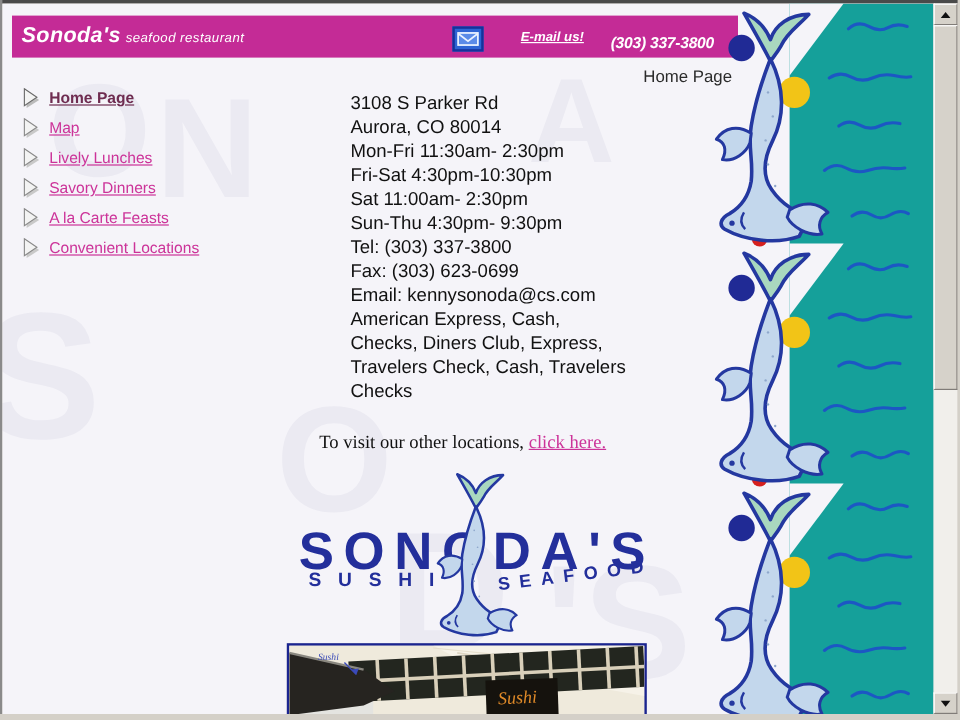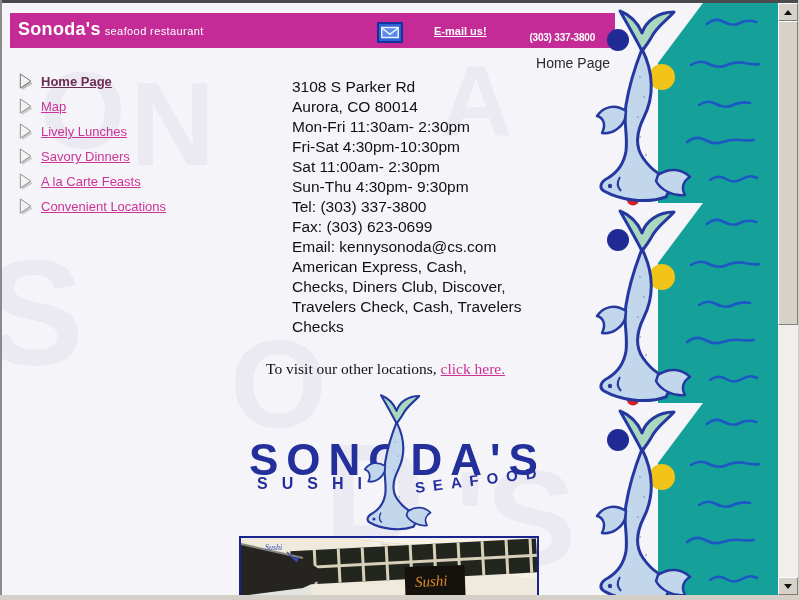--- a/index.html
+++ b/index.html
@@ -15,27 +15,27 @@
   .wm{position:absolute;font-weight:bold;color:rgba(80,80,140,0.06);font-family:"Liberation Sans",sans-serif;line-height:1;user-select:none;}
   .wm0{left:-18px;top:235px;font-size:150px;}
   .wm1{left:38px;top:52px;font-size:110px;}
   .wm2{left:128px;top:62px;font-size:118px;}
   .wm3{left:228px;top:318px;font-size:125px;}
   .wm4{left:322px;top:420px;font-size:140px;}
   .wm5{left:438px;top:48px;font-size:100px;}
   .wm6{left:452px;top:448px;font-size:135px;}
 
   
-  .topbar{position:absolute;left:8px;top:10px;width:605px;height:35px;background:var(--accent,#C42B96);}
+  .topbar{position:absolute;left:8px;top:10px;width:605px;height:35px;background:var(--accent,#C42B96);font-style:italic;}
   .brand{position:absolute;left:8px;top:6px;color:#fff;font-size:18px;font-weight:bold;letter-spacing:.3px;}
   .brand .tagline{font-size:11px;font-weight:normal;letter-spacing:.4px;margin-left:4px;}
   .mail-btn{position:absolute;left:367px;top:9px;width:26px;height:21px;background:#2E64D4;border:2px solid #16329A;box-sizing:border-box;cursor:pointer;}
   .mail-btn svg{display:block;width:100%;height:100%;}
   .email-link{position:absolute;left:424px;top:12px;color:#fff;font-size:11px;font-weight:bold;text-decoration:underline;cursor:pointer;}
-  .phone{position:absolute;right:20px;bottom:5px;color:#fff;font-size:10px;font-weight:bold;letter-spacing:-.2px;}
+  .phone{position:absolute;right:20px;bottom:5px;color:#fff;font-size:13px;font-weight:bold;letter-spacing:-.2px;}
   .page-label{position:absolute;left:468px;top:52px;width:140px;text-align:right;color:#2b2b2b;font-size:14px;}
 
   
   .sidebar{position:absolute;left:16px;top:66px;}
   .nav-item{display:flex;align-items:center;height:25px;cursor:pointer;}
   .nav-item .bullet{width:16px;height:18px;margin-right:7px;flex:0 0 auto;}
   .nav-item a{color:var(--link,#CC3399);font-size:13px;text-decoration:underline;}
   .nav-item.active a{color:var(--link_active,#6E2C50);font-weight:bold;}
 
   
@@ -178,21 +178,21 @@
       <div>3108 S Parker Rd</div>
       <div>Aurora, CO 80014</div>
       <div>Mon-Fri 11:30am- 2:30pm</div>
       <div>Fri-Sat 4:30pm-10:30pm</div>
       <div>Sat 11:00am- 2:30pm</div>
       <div>Sun-Thu 4:30pm- 9:30pm</div>
       <div>Tel: (303) 337-3800</div>
       <div>Fax: (303) 623-0699</div>
       <div>Email: kennysonoda@cs.com</div>
       <div>American Express, Cash,</div>
-      <div>Checks, Diners Club, Discover,</div>
+      <div>Checks, Diners Club, Express,</div>
       <div>Travelers Check, Cash, Travelers</div>
       <div>Checks</div>
     </div>
 
     <div class="locations">
       <span>To visit our other locations,</span>
       <a>click here.</a>
     </div>
 
     <div class="logo">

